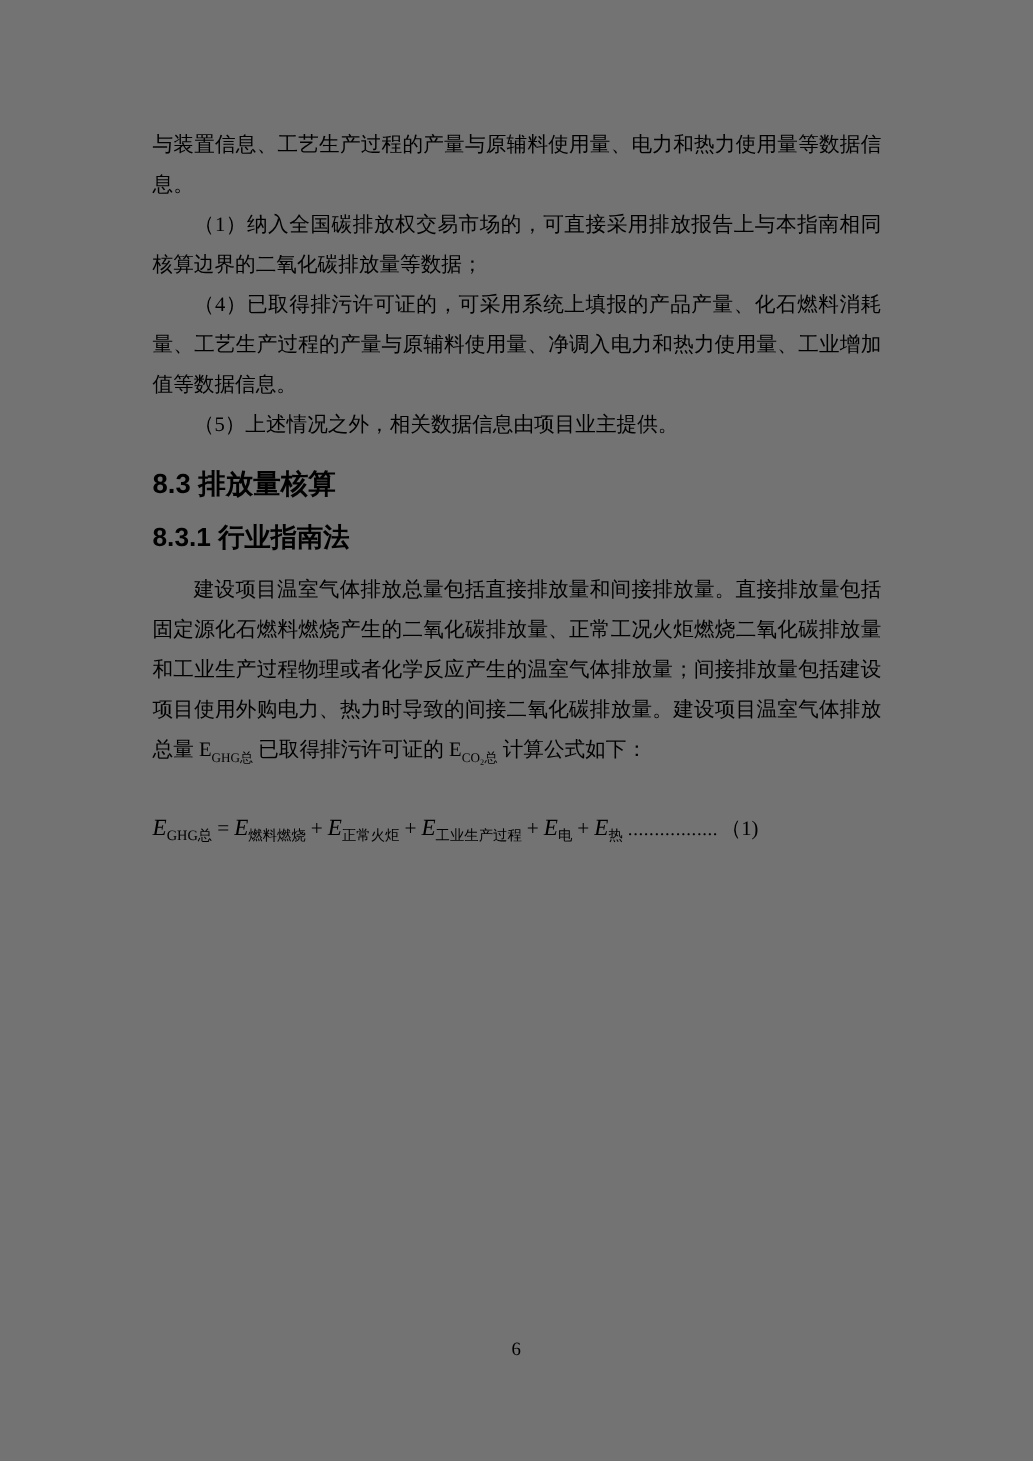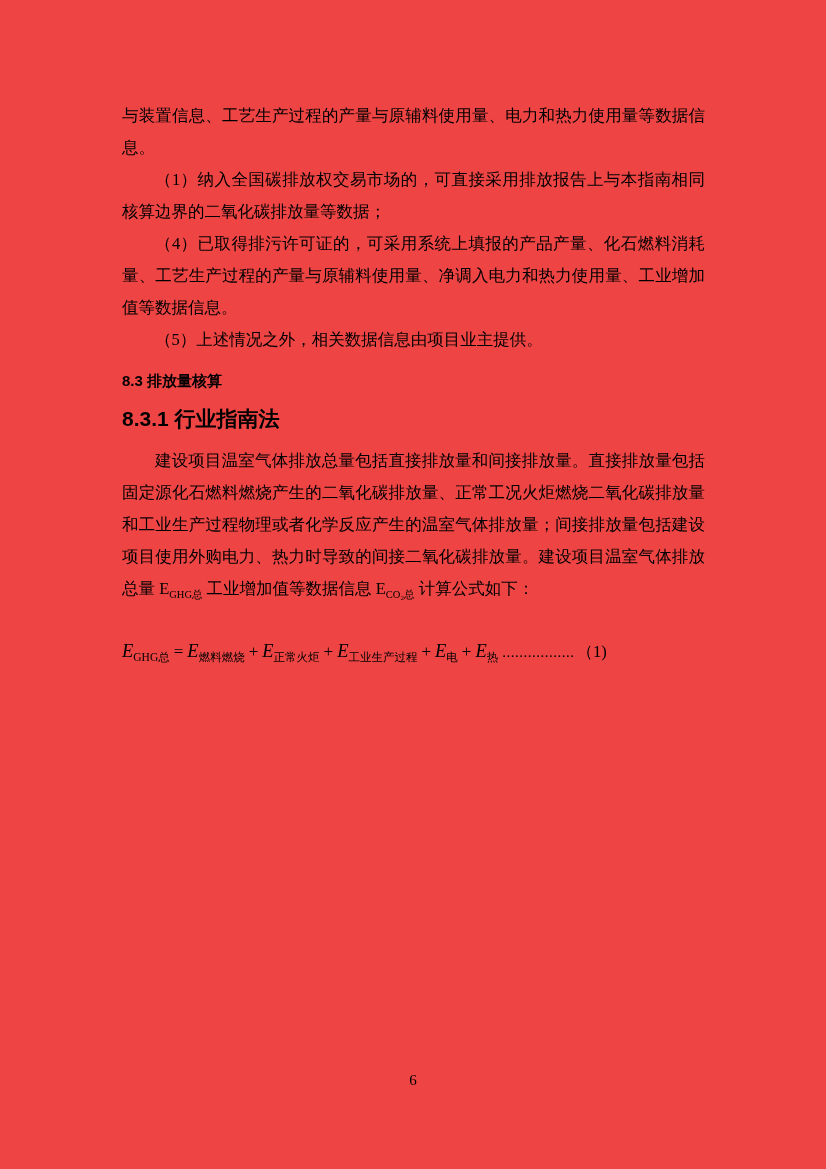--- a/index.html
+++ b/index.html
@@ -1,39 +1,39 @@
 <!DOCTYPE html>
 <html><head>
 <meta charset="utf-8">
 <style>
   * { margin:0; padding:0; box-sizing:border-box; }
   html, body { background:#ffffff; }
   .page {
     position:relative;
     width:826px;
     height:1169px;
-    background:#ef4444;
+    background:#737373;
     color:#000000;
     font-family:"Liberation Serif","DejaVu Serif",serif;
     padding:100px 121px 12px 122px;
     overflow:hidden;
   }
   .para {
     font-size:16.5px;
     line-height:32px;
     text-align:justify;
     word-break:break-all;
   }
   .indent { text-indent:2em; }
   .h-sec {
     font-family:"Liberation Sans","DejaVu Sans",sans-serif;
     font-weight:700;
     color:#000;
   }
-  .h2-sec { font-size:15px; margin:16px 0 10px 0; }
+  .h2-sec { font-size:22px; margin:16px 0 10px 0; }
   .h3-sec { font-size:21px; margin:14px 0 12px 0; }
   .rvar { font-size:16.5px; }
   .rsub { font-size:10.5px; }
   .formula {
     line-height:28px;
     white-space:nowrap;
   }
   .formula-1 { margin-top:26px; }
   .formula-2 { margin-top:30px; }
   .fmain { font-style:italic; font-size:18.5px; font-family:"Liberation Serif","DejaVu Serif",serif; }
@@ -63,21 +63,21 @@
 
   <p class="para indent">（4）已取得排污许可证的，可采用系统上填报的产品产量、化石燃料消耗量、工艺生产过程的产量与原辅料使用量、净调入电力和热力使用量、工业增加值等数据信息。</p>
 
   <p class="para indent">（5）上述情况之外，相关数据信息由项目业主提供。</p>
 
   <h2 class="h-sec h2-sec">8.3 排放量核算</h2>
 
 
   <h3 class="h-sec h3-sec">8.3.1 行业指南法</h3>
 
-  <p class="para indent"><span>建设项目温室气体排放总量包括直接排放量和间接排放量。直接排放量包括固定源化石燃料燃烧产生的二氧化碳排放量、正常工况火炬燃烧二氧化碳排放量和工业生产过程物理或者化学反应产生的温室气体排放量；间接排放量包括建设项目使用外购电力、热力时导致的间接二氧化碳排放量。建设项目温室气体排放总量 </span><span class="rvar"><span>E</span><sub class="rsub">GHG总</sub></span><span> 工业增加值等数据信息 </span><span class="rvar"><span>E</span><sub class="rsub">CO₂总</sub></span><span> 计算公式如下：</span></p>
+  <p class="para indent"><span>建设项目温室气体排放总量包括直接排放量和间接排放量。直接排放量包括固定源化石燃料燃烧产生的二氧化碳排放量、正常工况火炬燃烧二氧化碳排放量和工业生产过程物理或者化学反应产生的温室气体排放量；间接排放量包括建设项目使用外购电力、热力时导致的间接二氧化碳排放量。建设项目温室气体排放总量 </span><span class="rvar"><span>E</span><sub class="rsub">GHG总</sub></span><span> 已取得排污许可证的 </span><span class="rvar"><span>E</span><sub class="rsub">CO₂总</sub></span><span> 计算公式如下：</span></p>
 
   <div class="formula formula-1">
     <span><span class="fmain">E</span><sub class="fsub">GHG总</sub></span><span class="fop">=</span><span><span class="fmain">E</span><sub class="fsub">燃料燃烧</sub></span><span class="fop">+</span><span><span class="fmain">E</span><sub class="fsub">正常火炬</sub></span><span class="fop">+</span><span><span class="fmain">E</span><sub class="fsub">工业生产过程</sub></span><span class="fop">+</span><span><span class="fmain">E</span><sub class="fsub">电</sub></span><span class="fop">+</span><span><span class="fmain">E</span><sub class="fsub">热</sub></span><span class="fdots">.................</span><span class="fnum">（1)</span>
   </div>
 
 
   <div class="page-number">6</div>
 
 </div>
 

